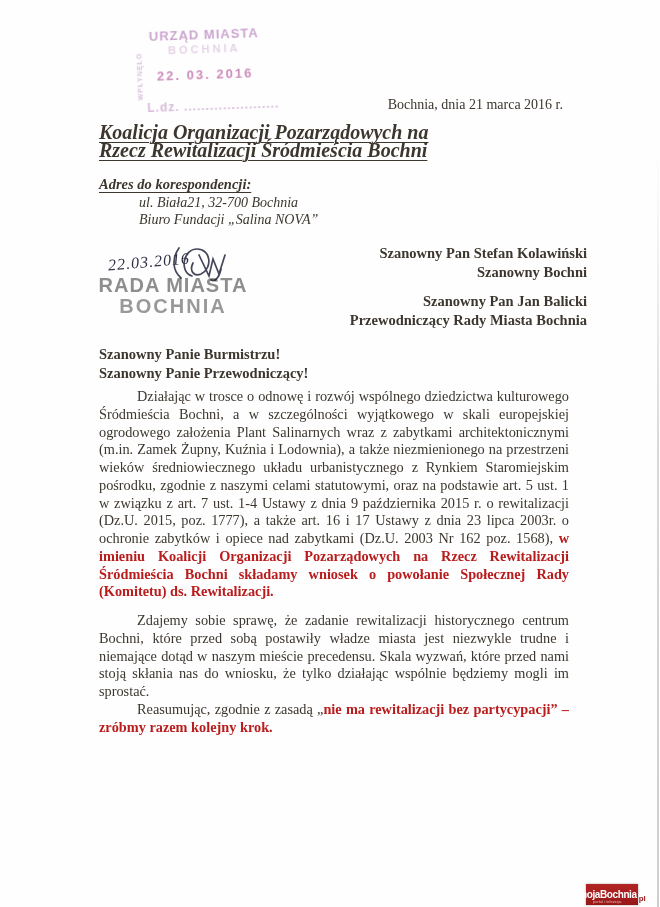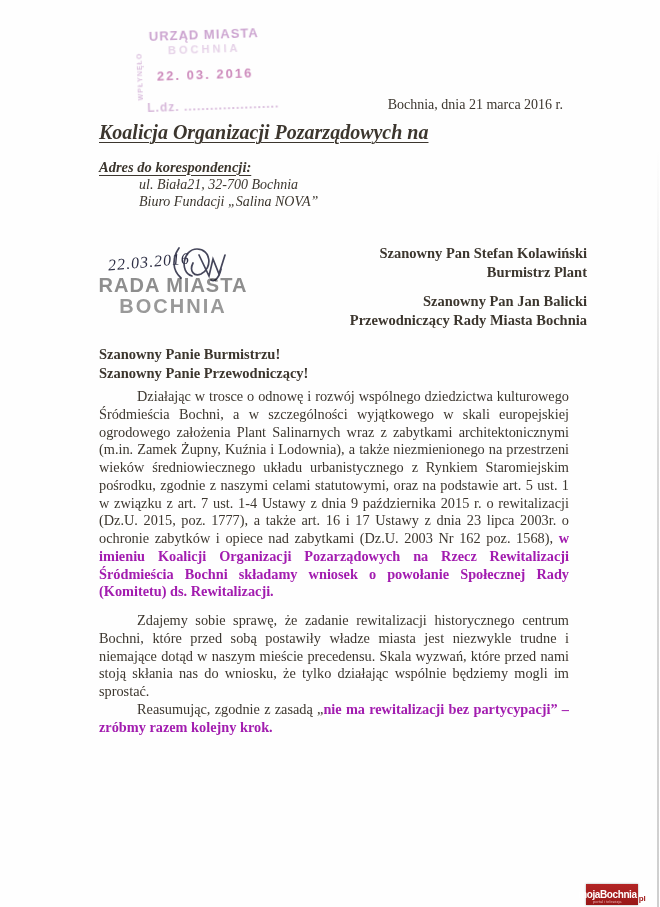--- a/index.html
+++ b/index.html
@@ -92,21 +92,21 @@
     position:absolute; left:99px; top:345px;
     font-weight:bold; font-size:14.5px; line-height:19px;
   }
   .body-text {
     position:absolute; left:99px; top:388px; width:470px;
     font-size:14.3px; line-height:17.75px;
     text-align:justify;
   }
   .body-text p { margin:0; text-indent:38px; }
   .body-text p.p1 { margin-bottom:11px; }
-  .body-text b { color:#a21caf; }
+  .body-text b { color:#b91c1c; }
 
   
   .scan-edge {
     position:absolute; right:1px; top:150px; bottom:0; width:2px;
     background:linear-gradient(to bottom, rgba(200,200,200,0) 0%, rgba(185,185,185,.55) 40%, rgba(175,175,175,.6) 100%);
   }
 
   
   .site-logo {
     position:absolute; left:586px; top:884px; width:52px; height:21px;
@@ -140,20 +140,21 @@
     <div class="rs-l1">URZĄD MIASTA</div>
     <div class="rs-l2">BOCHNIA</div>
     <div class="rs-date">22. 03. 2016</div>
     <div class="rs-ldz">L.dz. ......................</div>
   </div>
 
   <div class="letter-date">Bochnia, dnia 21 marca 2016 r.</div>
 
   <div class="sender">
     <div class="name-line">Koalicja Organizacji Pozarządowych na</div>
+    <div class="name-line">Rzecz Rewitalizacji Śródmieścia Bochni</div>
     <div class="addr-label">Adres do korespondencji:</div>
     <div class="addr-line">ul. Biała21, 32-700 Bochnia</div>
     <div class="addr-line">Biuro Fundacji „Salina NOVA”</div>
   </div>
 
   <div class="hand-date">22.03.2016</div>
   <div class="signature">
     <svg width="62" height="48" viewBox="0 0 62 48" aria-hidden="true">
       <g stroke="#2c2d44" stroke-width="1.7" fill="none" stroke-linecap="round" opacity="0.88">
         <path d="M11 8 C 4 18, 4 30, 13 38"></path>
@@ -164,21 +165,21 @@
     </svg>
   </div>
 
   <div class="council-stamp">
     <div class="cs-l1">RADA MIASTA</div>
     <div class="cs-l2">BOCHNIA</div>
   </div>
 
   <div class="recipients">
     <div>Szanowny Pan Stefan Kolawiński</div>
-    <div>Burmistrz Plant</div>
+    <div>Szanowny Bochni</div>
     <div class="group2">Szanowny Pan Jan Balicki</div>
     <div>Przewodniczący Rady Miasta Bochnia</div>
   </div>
 
   <div class="salutation">
     <div>Szanowny Panie Burmistrzu!</div>
     <div>Szanowny Panie Przewodniczący!</div>
   </div>
 
   <div class="body-text">

